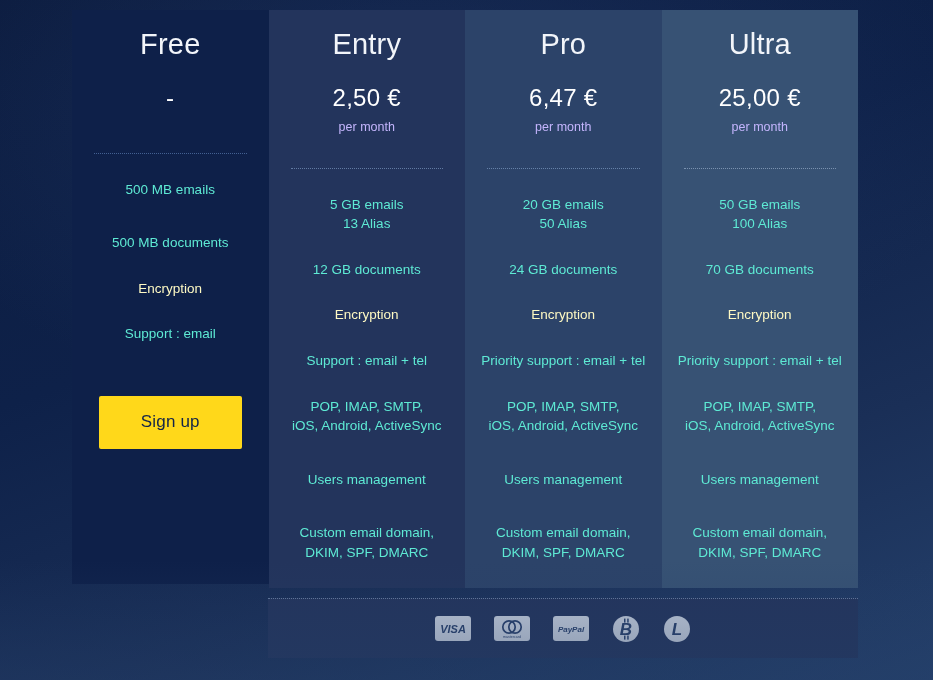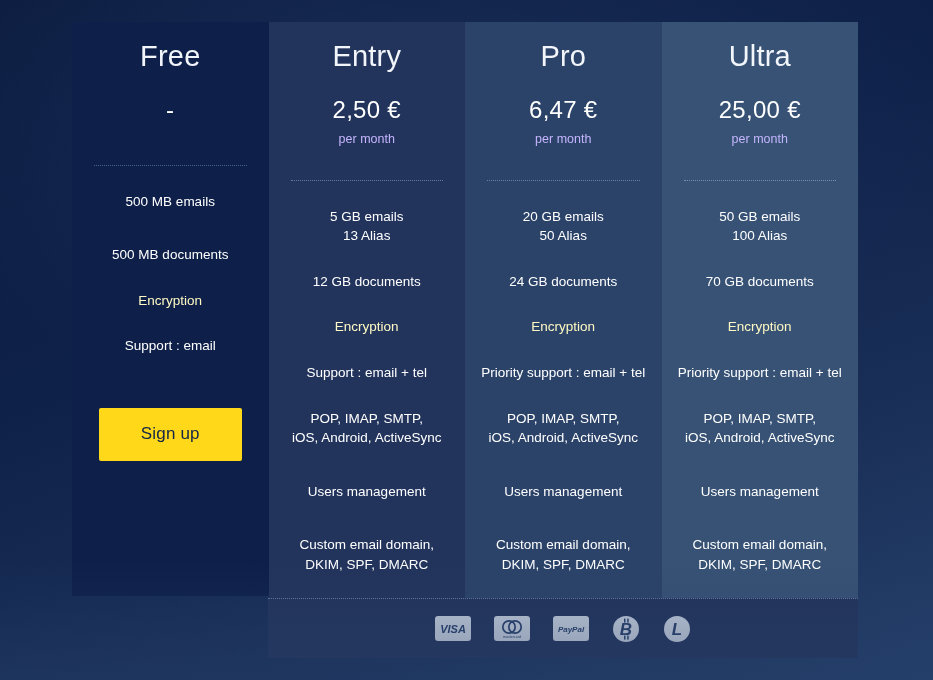--- a/index.html
+++ b/index.html
@@ -15,21 +15,21 @@
       radial-gradient(ellipse 760px 420px at 46% 18%, rgba(33,56,102,0.55) 0%, rgba(13,31,68,0) 72%),
       linear-gradient(160deg, #0c1c3f 0%, #0e2149 40%, #1a2f57 72%, #24406b 100%);
   }
   #page:after{
     content:""; position:absolute; left:0; right:0; bottom:0; height:120px;
     background:linear-gradient(180deg, rgba(30,52,90,0) 0%, rgba(36,62,103,0.42) 100%);
     pointer-events:none;
   }
 
   .pricing-table{
-    position:absolute; left:72px; top:22px;
+    position:absolute; left:72px; top:10px;
     width:786px; display:flex; align-items:flex-start;
   }
 
   .plan{
     width:197px; display:flex; flex-direction:column;
     padding-top:18px; min-height:574px;
   }
   .plan-free  { background:#0e2049; }
   .plan-entry { background:#23345c; }
   .plan-pro   { background:#2c4369; }
@@ -51,21 +51,21 @@
 
   .divider{
     margin:33px 22px 0 22px; height:1px;
     border-top:1px dotted rgba(150,180,220,0.55);
   }
   .plan-free .divider { border-top-color:rgba(110,150,205,0.55); }
   .plan-ultra .divider{ border-top-color:rgba(190,210,235,0.5); }
 
   .features{ margin-top:26px; padding:0 6px; }
   .feature{
-    text-align:center; font-size:13.5px; color:#ffffff;
+    text-align:center; font-size:13.5px; color:#5eead4;
     line-height:1.45; margin-bottom:26px; white-space:pre-line;
   }
   .feature.accent{ color:#fef9c3; }
   .feature.spacer-lg{ margin-bottom:34px; }
 
   .signup-wrap{ margin-top:26px; display:flex; justify-content:center; }
   .signup-btn{
     width:143px; height:53px; border:none; border-radius:2px;
     background:#ffd81a; color:#132449;
     font-family:"Liberation Sans", sans-serif;

